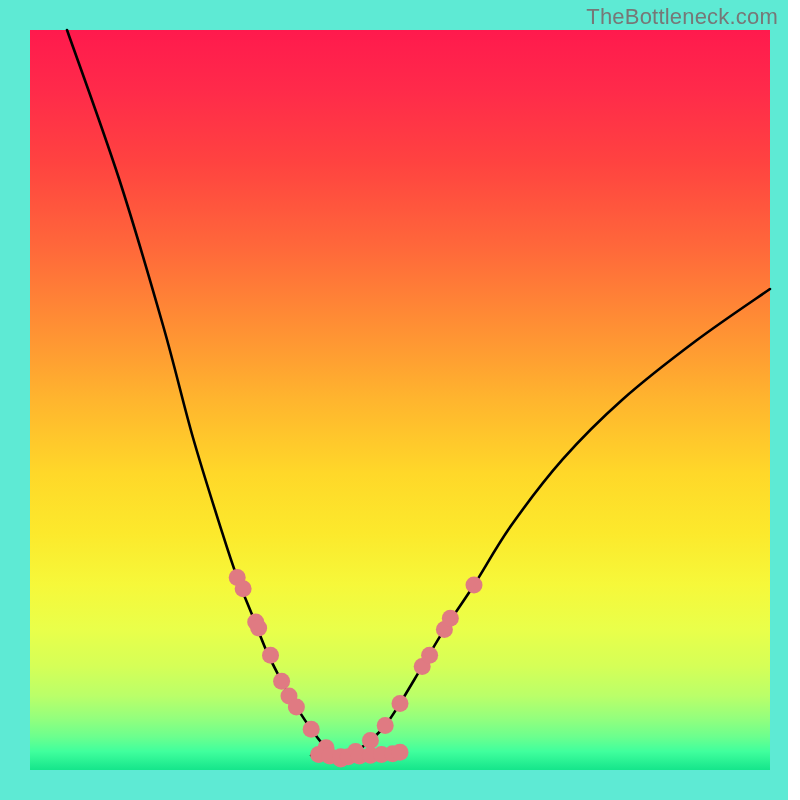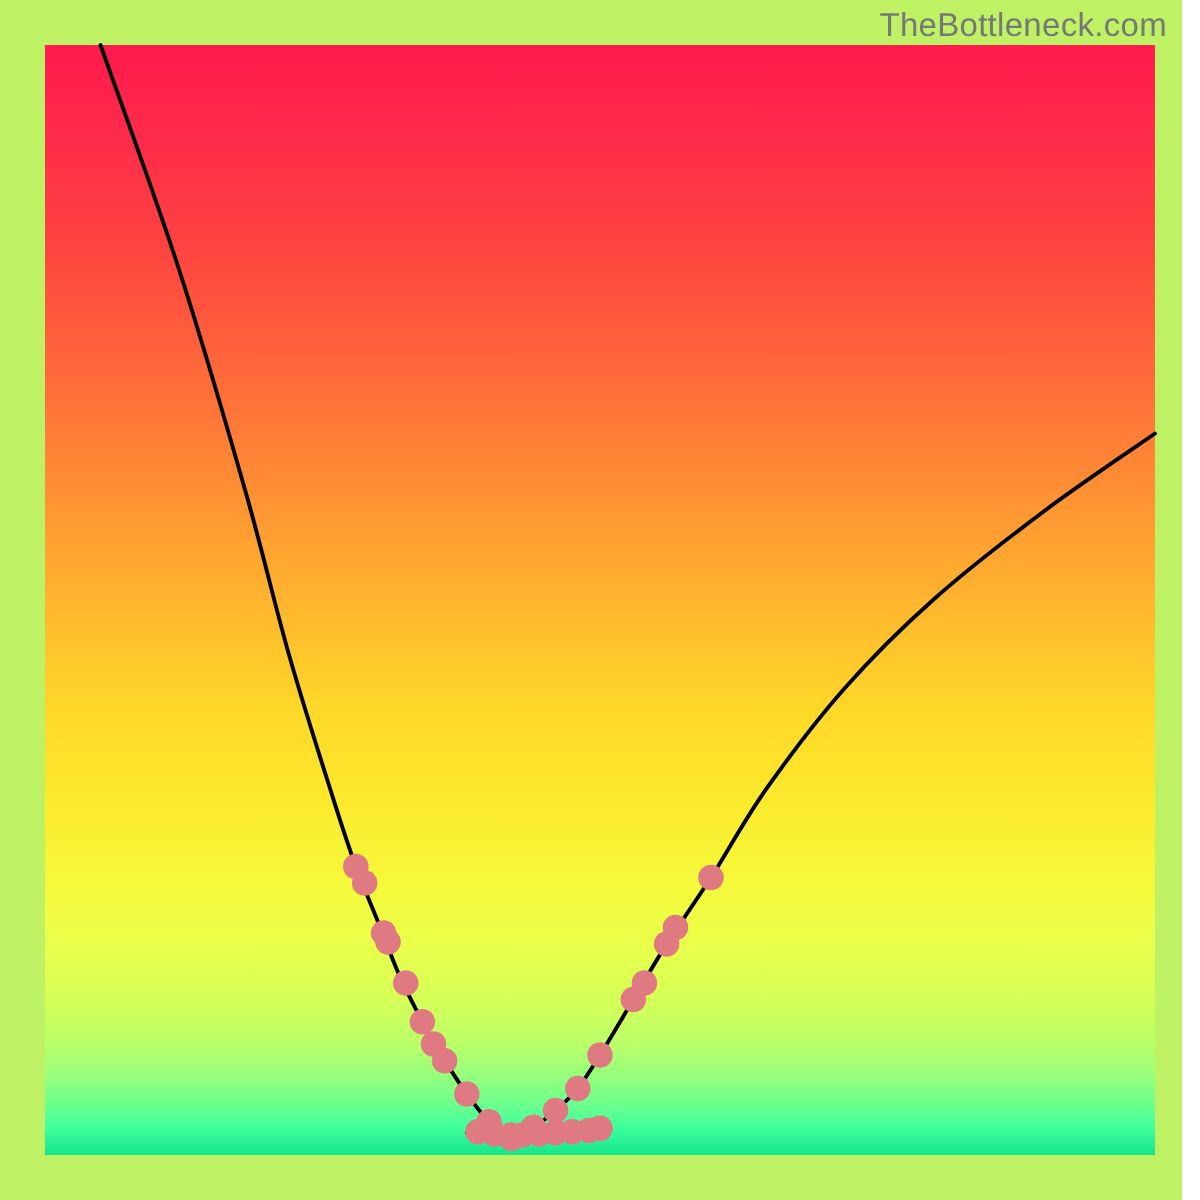--- a/index.html
+++ b/index.html
@@ -6,21 +6,21 @@
     margin: 0;
     padding: 0;
     width: 800px;
     height: 800px;
     overflow: hidden;
   }
   .chart-container {
     position: relative;
     width: 788px;
     height: 800px;
-    background: #bef264;
+    background: #5eead4;
   }
   .plot-area {
     position: absolute;
     left: 30px;
     top: 30px;
     width: 740px;
     height: 740px;
     
     background: linear-gradient(
       to bottom,

